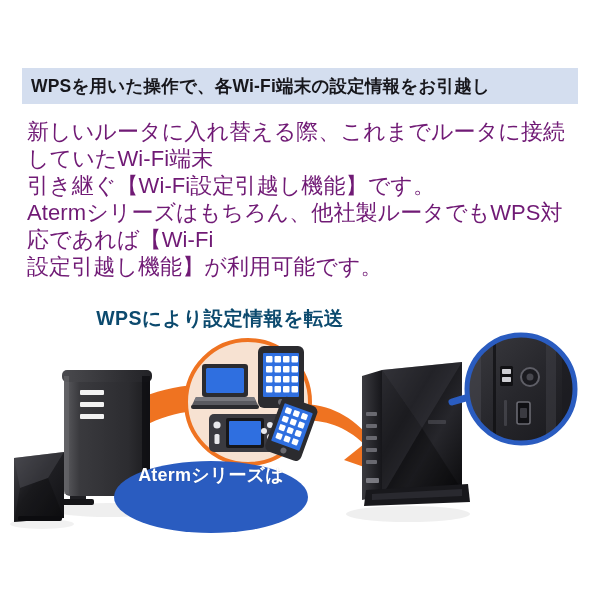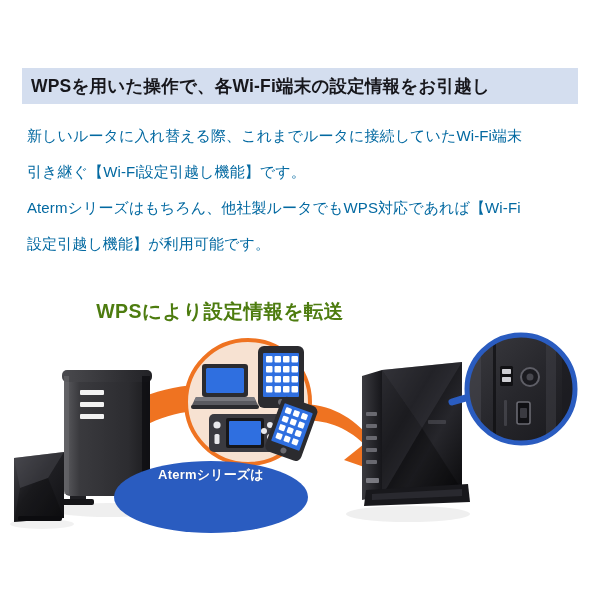--- a/index.html
+++ b/index.html
@@ -20,42 +20,42 @@
     display:flex;align-items:center;
   }
   .heading-text{
     font-size:17.5px;font-weight:bold;color:#17171c;
     padding-left:9px;letter-spacing:.2px;white-space:nowrap;
   }
 
   
   .body-copy{
     position:absolute;left:27px;top:118px;width:548px;
-    font-size:15px;color:#0369a1;line-height:36px;
+    font-size:22px;color:#701a75;line-height:27px;
     letter-spacing:.1px;
   }
   .body-copy p{margin:0;}
 
   
   .figure{position:absolute;left:0;top:292px;width:600px;height:260px;}
 
   .figure-caption{
-    position:absolute;left:0;top:6px;width:440px;
+    position:absolute;left:0;top:13px;width:440px;
     text-align:center;
-    font-size:19.5px;font-weight:bold;color:#4d7c0f;
+    font-size:19.5px;font-weight:bold;color:#0c4a6e;
     letter-spacing:.5px;
   }
 
   .layer{position:absolute;left:0;top:0;width:600px;height:260px;}
 
   
   .bubble-text{
     position:absolute;left:118px;top:175px;width:186px;
     text-align:center;color:#ffffff;font-weight:bold;
-    font-size:13px;line-height:16.5px;letter-spacing:.2px;
+    font-size:18px;line-height:16.5px;letter-spacing:.2px;
     text-shadow:0 0 1px rgba(0,0,0,.25);
   }
   .bubble-text span{display:block;white-space:nowrap;}
 </style>
 </head>
 <body>
 
 <div class="page">
 
   <div class="heading-bar">

